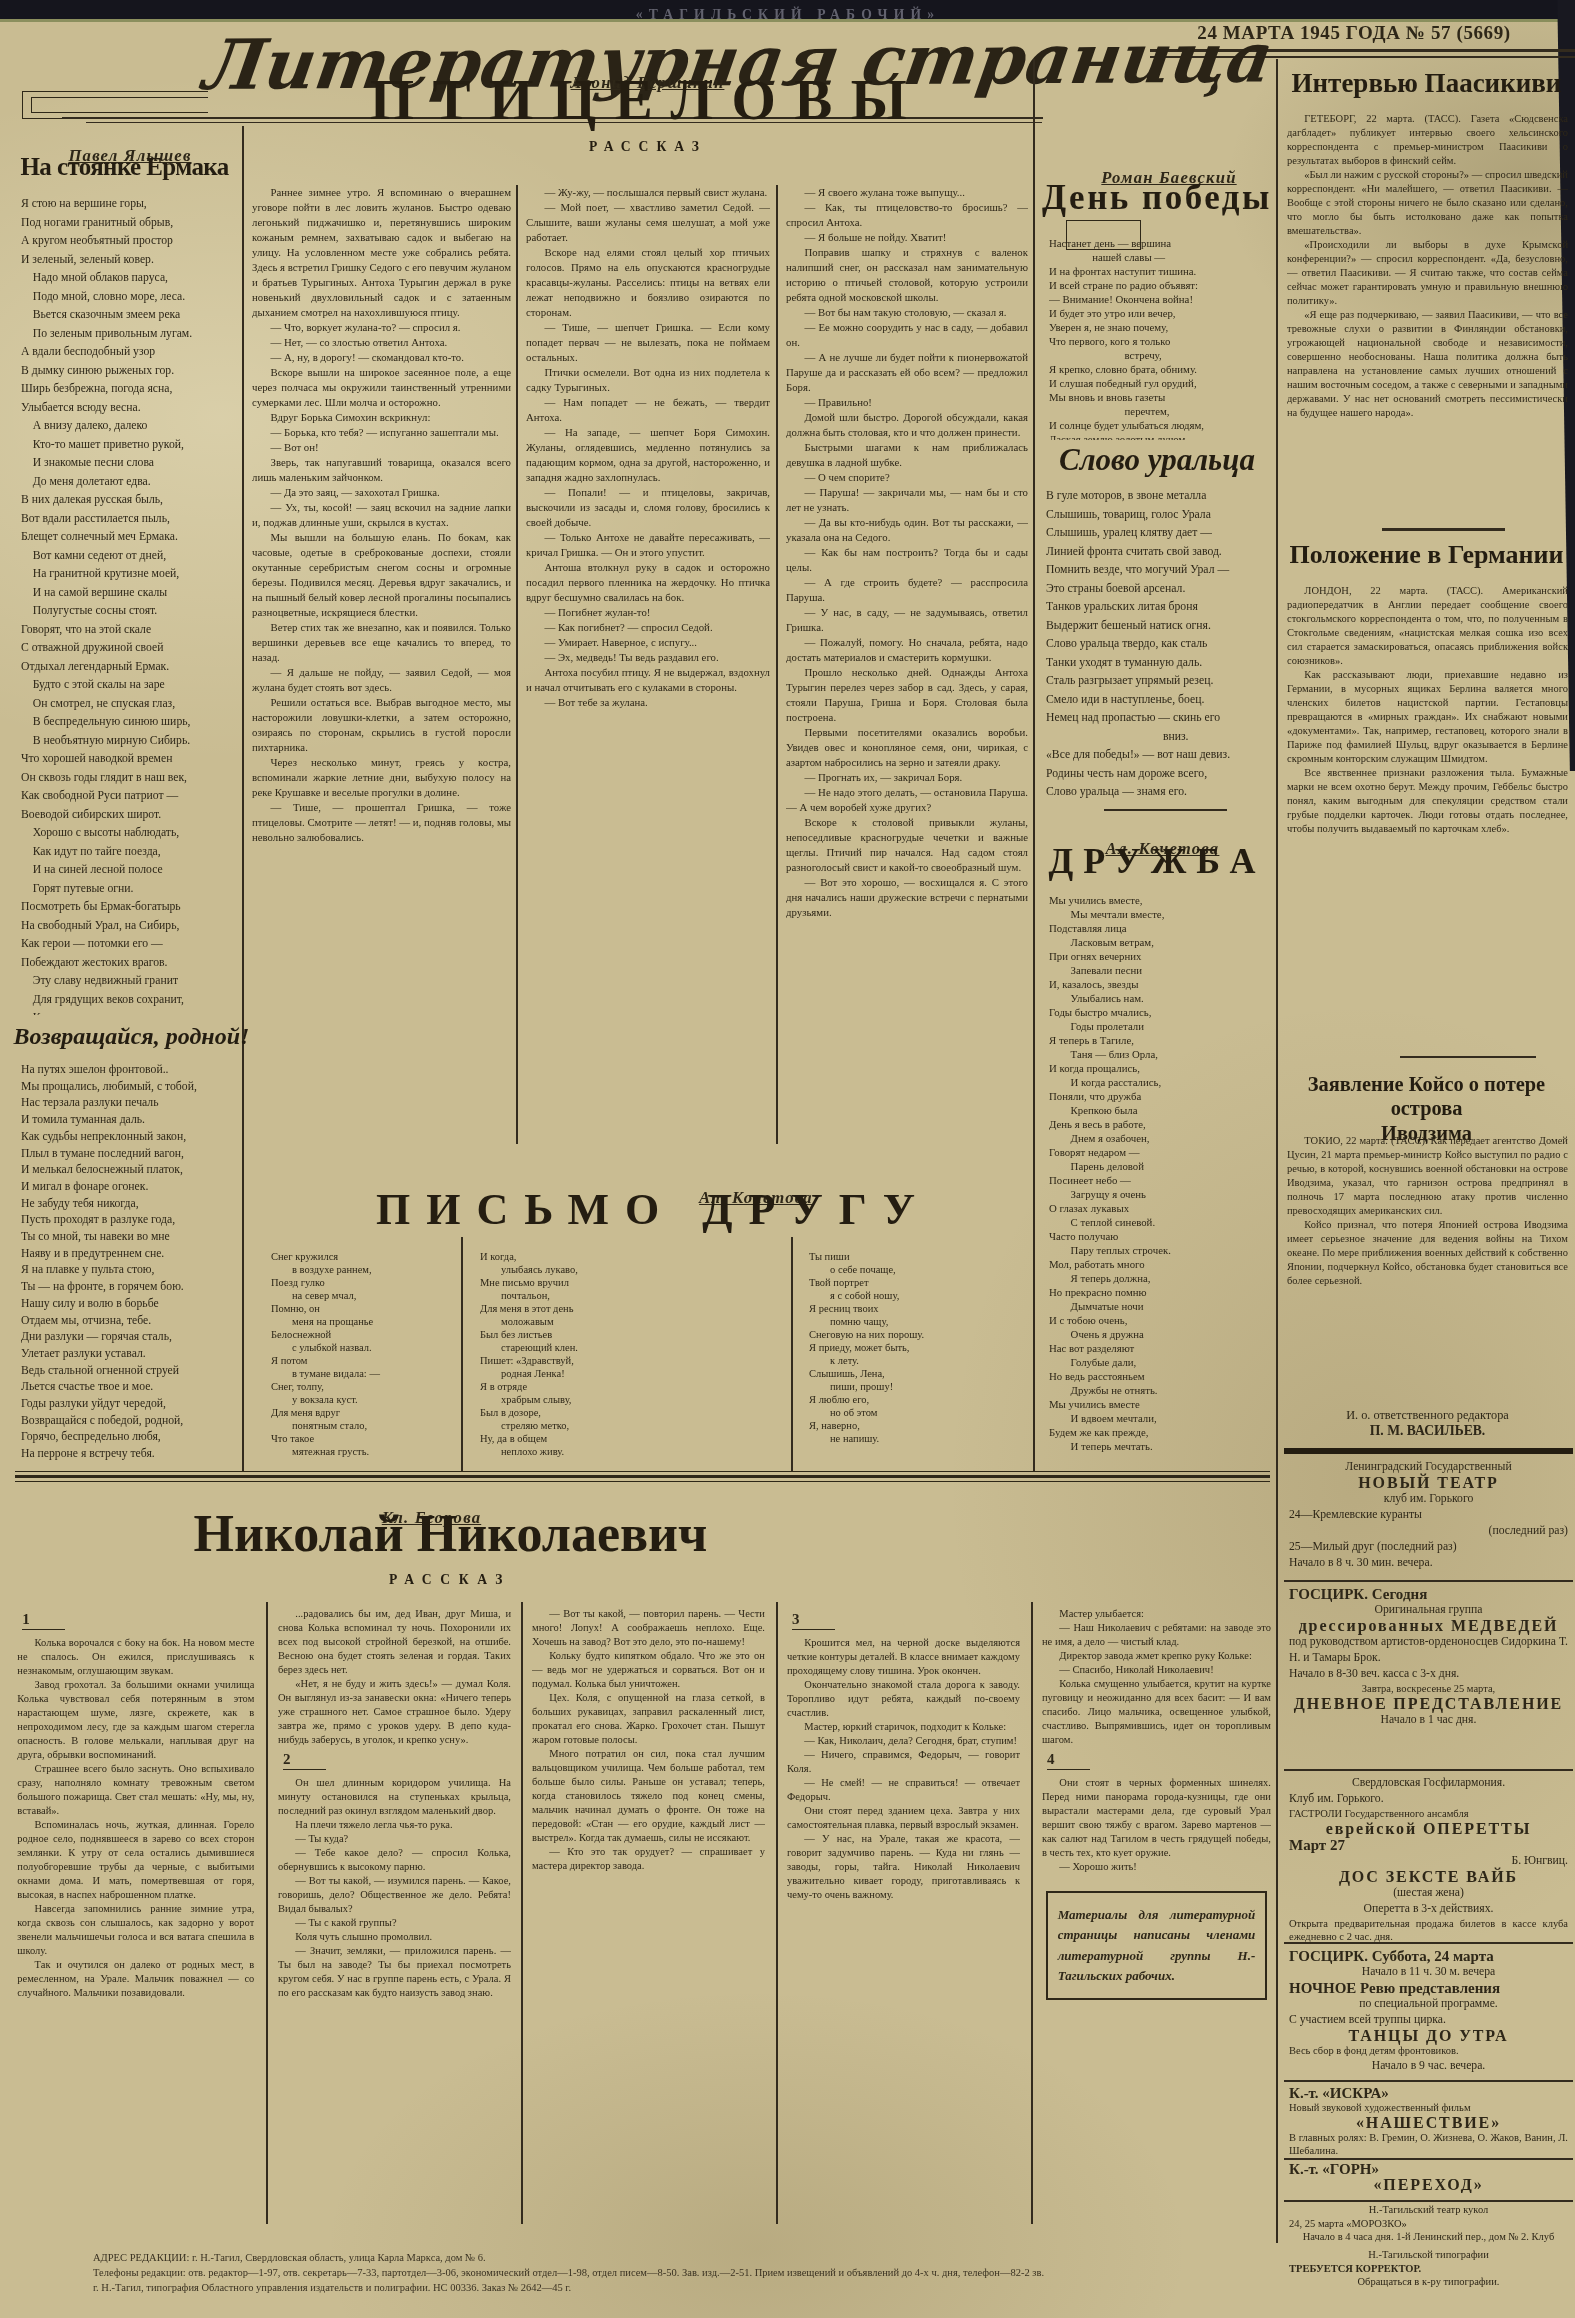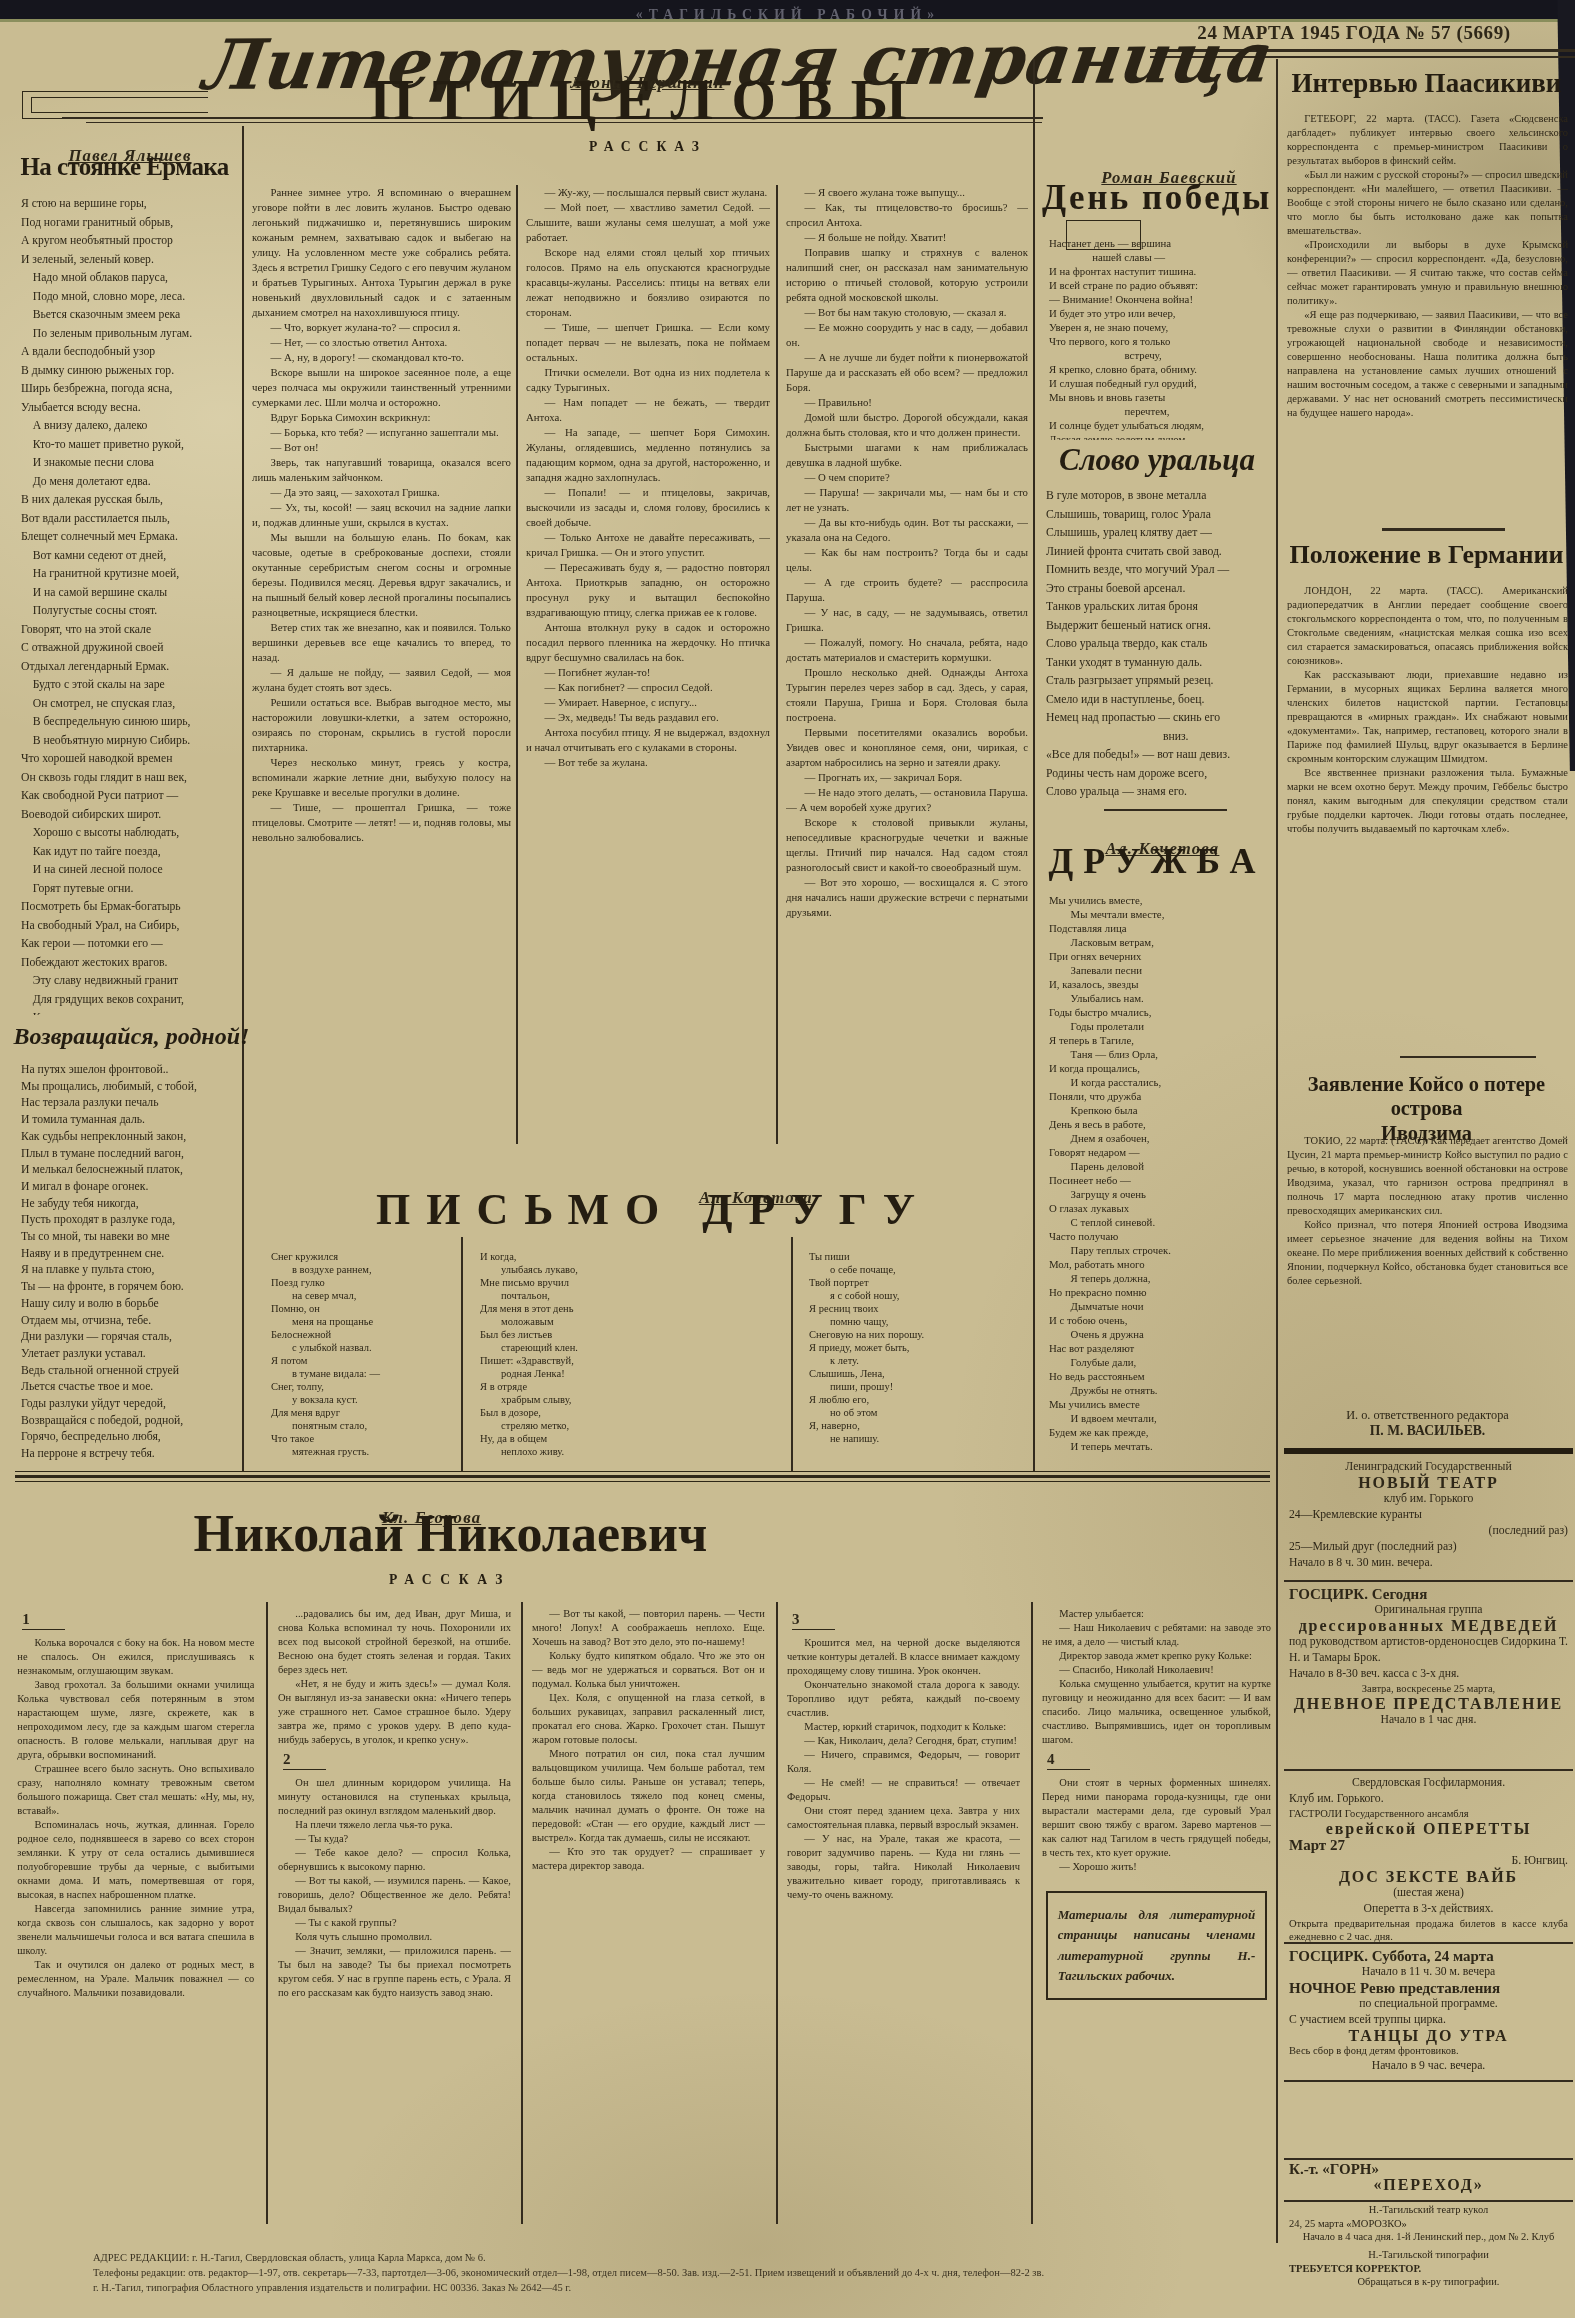--- a/index.html
+++ b/index.html
@@ -187,21 +187,20 @@
   <div class="abs vcol" style="left:526px;top:185px;width:244px;height:956px;">
       <div class="para">— Жу-жу, — послышался первый свист жулана.</div>
       <div class="para">— Мой поет, — хвастливо заметил Седой. — Слышите, ваши жуланы семя шелушат, а мой уже работает.</div>
       <div class="para">Вскоре над елями стоял целый хор птичьих голосов. Прямо на ель опускаются красногрудые красавцы-жуланы. Расселись: птицы на ветвях ели лежат неподвижно и боязливо озираются по сторонам.</div>
       <div class="para">— Тише, — шепчет Гришка. — Если кому попадет первач — не вылезать, пока не поймаем остальных.</div>
       <div class="para">Птички осмелели. Вот одна из них подлетела к садку Турыгиных.</div>
       <div class="para">— Нам попадет — не бежать, — твердит Антоха.</div>
       <div class="para">— На западе, — шепчет Боря Симохин. Жуланы, оглядевшись, медленно потянулись за падающим кормом, одна за другой, настороженно, и западня жадно захлопнулась.</div>
       <div class="para">— Попали! — и птицеловы, закричав, выскочили из засады и, сломя голову, бросились к своей добыче.</div>
       <div class="para">— Только Антохе не давайте пересаживать, — кричал Гришка. — Он и этого упустит.</div>
-      <div class="para">— Пересаживать буду я, — радостно повторял Антоха. Приоткрыв западню, он осторожно просунул руку и вытащил беспокойно вздрагивающую птицу, слегка прижав ее к голове.</div>
       <div class="para">Антоша втолкнул руку в садок и осторожно посадил первого пленника на жердочку. Но птичка вдруг бесшумно свалилась на бок.</div>
       <div class="para">— Погибнет жулан-то!</div>
       <div class="para">— Как погибнет? — спросил Седой.</div>
       <div class="para">— Умирает. Наверное, с испугу...</div>
       <div class="para">— Эх, медведь! Ты ведь раздавил его.</div>
       <div class="para">Антоха посубил птицу. Я не выдержал, вздохнул и начал отчитывать его с кулаками в стороны.</div>
       <div class="para">— Вот тебе за жулана.</div>
     </div>
   <div class="abs vcol" style="left:786px;top:185px;width:242px;height:956px;">
       <div class="para">— Я своего жулана тоже выпущу...</div>
@@ -442,20 +441,26 @@
       <div class="adline b">ГОСЦИРК.   Суббота, 24 марта</div>
       <div class="adline c">Начало в 11 ч. 30 м. вечера</div>
       <div class="adline b">НОЧНОЕ Ревю представления</div>
       <div class="adline c">по специальной программе.</div>
       <div class="adline">С участием всей труппы цирка.</div>
       <div class="adline b2">ТАНЦЫ ДО УТРА</div>
       <div class="adline sm">Весь сбор в фонд детям фронтовиков.</div>
       <div class="adline c">Начало в 9 час. вечера.</div>
     </div>
   <div class="abs rule-h" style="left:1284px;top:2080px;width:289px;"></div>
+  <div class="abs vcol" style="left:1289px;top:2085px;width:279px;">
+      <div class="adline b">К.-т. «ИСКРА»</div>
+      <div class="adline sm">Новый звуковой художественный фильм</div>
+      <div class="adline b2">«НАШЕСТВИЕ»</div>
+      <div class="adline j sm">В главных ролях: В. Гремин, О. Жизнева, О. Жаков, Ванин, Л. Шебалина.</div>
+    </div>
   <div class="abs rule-h" style="left:1284px;top:2158px;width:289px;"></div>
   <div class="abs vcol" style="left:1289px;top:2161px;width:279px;">
       <div class="adline b">К.-т. «ГОРН»</div>
       <div class="adline b2">«ПЕРЕХОД»</div>
     </div>
   <div class="abs rule-h" style="left:1284px;top:2200px;width:289px;"></div>
   <div class="abs vcol" style="left:1289px;top:2203px;width:279px;height:43px;">
       <div class="adline sm c sm">Н.-Тагильский театр кукол</div>
       <div class="adline sm sm">24, 25 марта   «МОРОЗКО»</div>
       <div class="adline sm c sm">Начало в 4 часа дня.  1-й Ленинский пер., дом № 2.  Клуб Учителя.</div>

